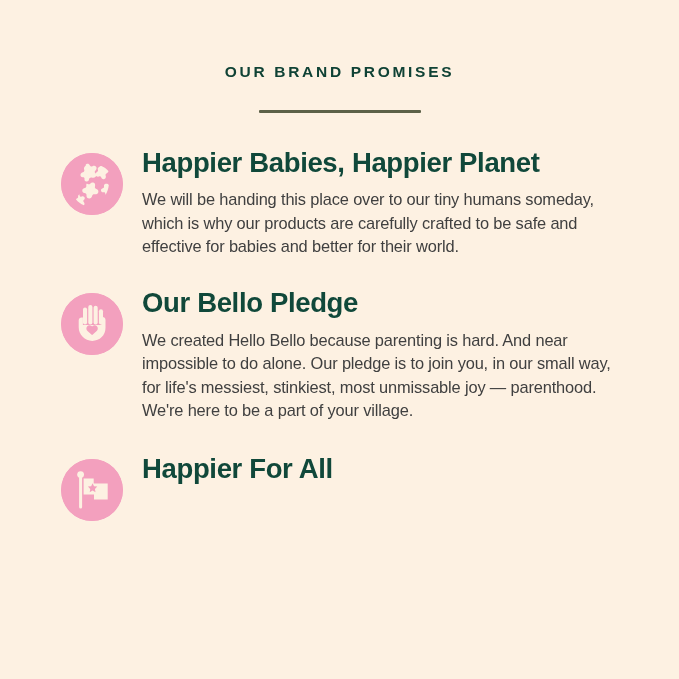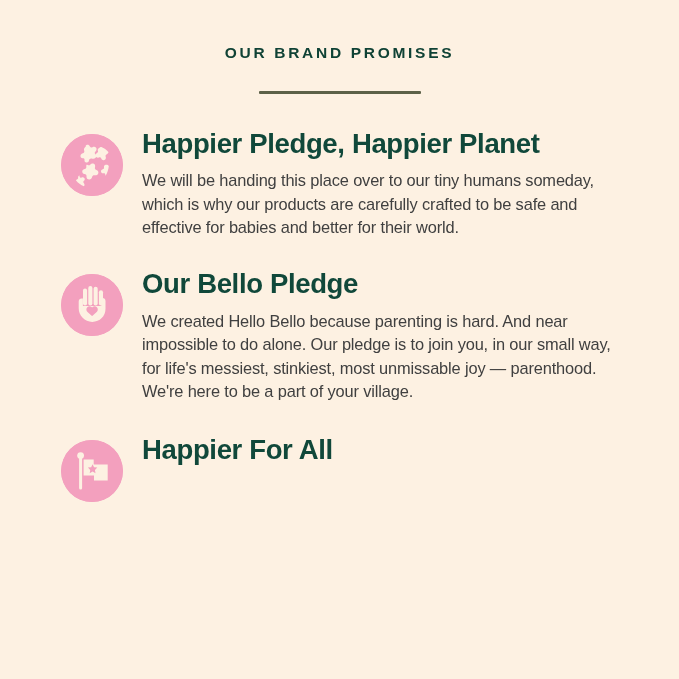--- a/index.html
+++ b/index.html
@@ -16,21 +16,21 @@
   .page {
     position: relative;
     width: 679px;
     height: 679px;
     box-sizing: border-box;
     background: #FDF1E2;
   }
 
   
   .header {
-    padding-top: 45px;
+    padding-top: 64px;
     text-align: center;
   }
   .eyebrow {
     font-family: "Liberation Sans", sans-serif;
     font-size: 15.5px;
     font-weight: bold;
     letter-spacing: 2.7px;
     color: #0F4235;
     text-transform: uppercase;
     line-height: 1;
@@ -119,21 +119,21 @@
             <path d="M31 9.5c-11.9 0-21.5 9.6-21.5 21.5S19.1 52.5 31 52.5 52.5 42.9 52.5 31 42.9 9.5 31 9.5zm0 4.2c9.5 0 17.3 7.8 17.3 17.3S40.5 48.3 31 48.3 13.7 40.5 13.7 31 21.5 13.7 31 13.7z" opacity="0"></path>
             <path d="M24.8 12.6c-1.6 1.1-2.2 2.7-1.6 4.1.5 1.2-.2 2.1-1.4 2.6-1.6.6-2.6 1.9-2.3 3.3.2 1.1 1.2 1.7 2.3 1.6 1.2-.1 1.9.6 1.7 1.7-.2 1.3.6 2.3 1.9 2.5 1.5.2 2.3-.5 2.6-1.9.3-1.5 1.3-2.2 2.7-1.9 1.7.4 3 .2 3.9-.9.9-1.1.8-2.4-.2-3.5-.9-1-.9-1.9.1-2.8 1.2-1.1 1.4-2.5.6-3.6-.8-1.1-2.2-1.3-3.6-.6-1.2.6-2.1.3-2.6-.8-.6-1.3-2-1.9-3.4-1.3-.3.1-.5.3-.7.5z"></path>
             <path d="M38.2 13.9c-1.3.6-1.8 1.8-1.3 2.9.4 1 0 1.8-.9 2.3-1.5.8-2 2.2-1.3 3.5.6 1.1 1.8 1.4 3.1.9 1.2-.5 2.1-.1 2.5 1 .5 1.4 1.8 2 3.1 1.5 1.3-.5 1.8-1.8 1.3-3.2-.4-1.2 0-2.1 1.1-2.6 1-.4 1.6-1.2 1.6-2.2-1.9-2.2-4.3-3.9-7-5-.8-.1-1.6 0-2.2.9z"></path>
             <path d="M27.6 29.6c-1.7.4-2.6 1.7-2.3 3.2.2 1.2-.4 2-1.6 2.2-1.7.3-2.7 1.6-2.4 3.1.2 1.2 1 1.9 2.2 2 1.4.1 2.1.9 2 2.3-.1 1.8 1 3 2.7 3.1 1.5.1 2.5-.8 2.9-2.4.3-1.4 1.2-2 2.6-1.8 1.9.2 3.2-.6 3.6-2.1.4-1.5-.3-2.7-1.9-3.3-1.3-.5-1.8-1.4-1.4-2.7.5-1.7-.2-3.1-1.7-3.6-1.1-.4-2.1-.1-2.9.8-.8.9-1.7 1.1-2.8.6-.3-.2-.7-.3-1-.4z"></path>
             <path d="M44.5 30.8c-1.2.4-1.8 1.4-1.5 2.5.3 1-.2 1.7-1.2 2-1.4.4-2.1 1.5-1.7 2.7.3 1 1.2 1.5 2.3 1.3 1.1-.2 1.8.3 1.9 1.4 0 .4.1.7.3 1 1.8-2.9 2.9-6.2 3.2-9.7-.6-1-1.8-1.5-3.3-1.2z"></path>
             <path d="M18.6 41.4c-1.1.3-1.7 1.2-1.5 2.2.2.9-.2 1.6-1.1 1.8-.5.1-.9.4-1.1.8 2.1 2.7 4.9 4.8 8.1 6.1.7-.9.7-2.1-.1-3-.8-.9-.8-1.7.1-2.5.9-.8 1-1.9.3-2.8-.7-.9-1.7-1.1-2.7-.5-.8.5-1.5.3-1.9-.5-.1-.2-.1-.3-.1-.6z"></path>
           </g>
         </svg>
       </div>
       <div class="promise-body">
-        <h2 class="promise-title">Happier Pledge, Happier Planet</h2>
+        <h2 class="promise-title">Happier Babies, Happier Planet</h2>
         <p class="promise-text">We will be handing this place over to our tiny humans someday, which is why our products are carefully crafted to be safe and effective for babies and better for their world.</p>
       </div>
     </div>
 
     <div class="promise p2">
       <div class="icon-wrap">
         <svg class="icon-circle" viewBox="0 0 62 62" xmlns="http://www.w3.org/2000/svg">
           <circle cx="31" cy="31" r="31" fill="#F3A0BE"></circle>
           <g fill="#FDF1E2">
             <rect x="22.0" y="14.5" width="4.1" height="17" rx="2.05"></rect>

